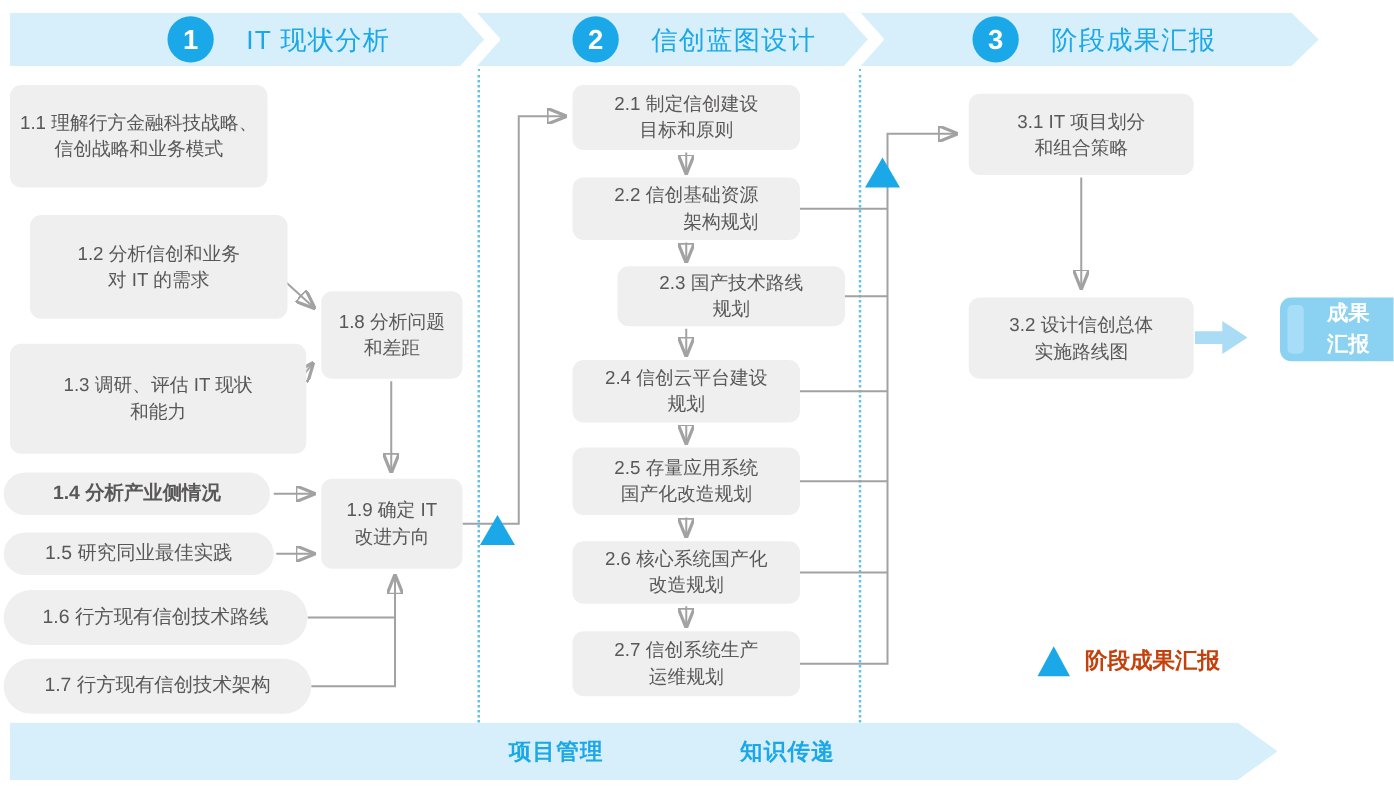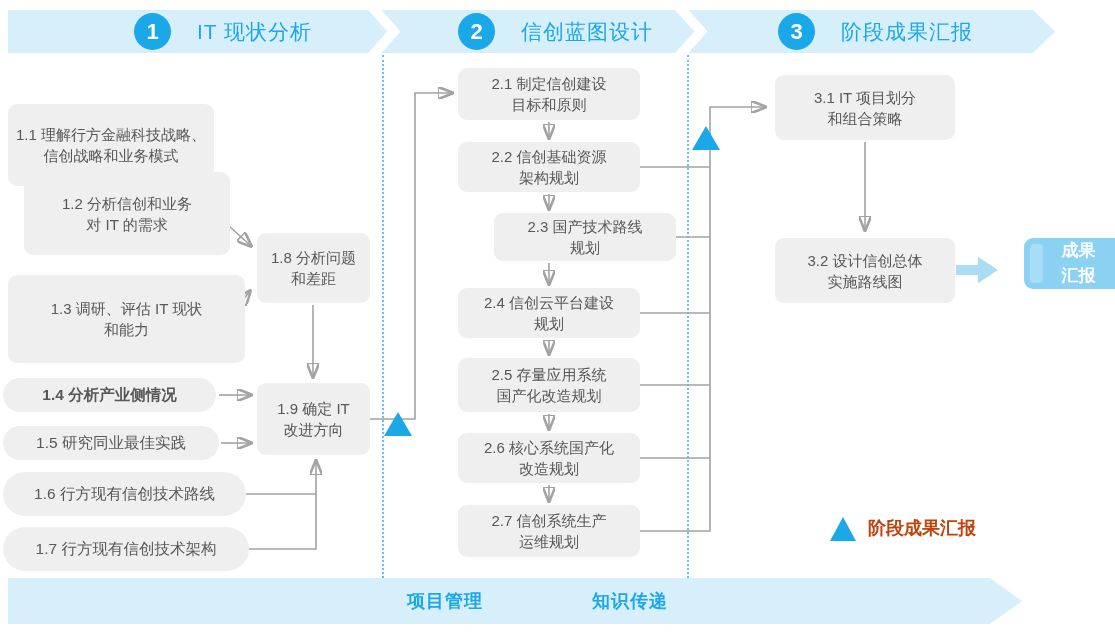--- a/index.html
+++ b/index.html
@@ -92,38 +92,38 @@
     <path d="M549,485 L549,501" marker-end="url(#arr)"></path>
     <path d="M640,167 L710,167"></path>
     <path d="M640,237 L710,237"></path>
     <path d="M640,313 L710,313"></path>
     <path d="M640,385 L710,385"></path>
     <path d="M640,458 L710,458"></path>
     <path d="M640,531 L710,531 L710,107 L765,107" marker-end="url(#arr)"></path>
     <path d="M865,142 L865,230" marker-end="url(#arr)"></path>
   </svg>
 
-  <div class="node" style="left:8px;top:68px;width:206px;height:82px;margin-top:36px;">1.1 理解行方金融科技战略、
+  <div class="node" style="left:8px;top:68px;width:206px;height:82px;">1.1 理解行方金融科技战略、
 信创战略和业务模式</div>
   <div class="node" style="left:8px;top:172px;width:206px;height:83px;margin-left:16px;">1.2 分析信创和业务
 对 IT 的需求</div>
   <div class="node" style="left:8px;top:275px;width:237px;height:88px;">1.3 调研、评估 IT 现状
 和能力</div>
   <div class="node pill" style="left:3px;top:378px;width:213px;height:34px;font-weight:bold;">1.4 分析产业侧情况</div>
   <div class="node pill" style="left:3px;top:426px;width:216px;height:34px;">1.5 研究同业最佳实践</div>
   <div class="node pill" style="left:3px;top:472px;width:243px;height:44px;">1.6 行方现有信创技术路线</div>
   <div class="node pill" style="left:3px;top:527px;width:246px;height:44px;">1.7 行方现有信创技术架构</div>
   <div class="node" style="left:257px;top:233px;width:113px;height:70px;">1.8 分析问题
 和差距</div>
   <div class="node" style="left:257px;top:383px;width:113px;height:72px;">1.9 确定 IT
 改进方向</div>
 
   <div class="node" style="left:458px;top:68px;width:182px;height:52px;">2.1 制定信创建设
 目标和原则</div>
-  <div class="node" style="left:458px;top:142px;width:182px;height:50px;">2.2 信创基础资源
+  <div class="node" style="left:458px;top:142px;width:182px;height:50px;text-align:right;">2.2 信创基础资源
 架构规划</div>
   <div class="node" style="left:458px;top:213px;width:182px;height:48px;margin-left:36px;">2.3 国产技术路线
 规划</div>
   <div class="node" style="left:458px;top:288px;width:182px;height:50px;">2.4 信创云平台建设
 规划</div>
   <div class="node" style="left:458px;top:358px;width:182px;height:54px;">2.5 存量应用系统
 国产化改造规划</div>
   <div class="node" style="left:458px;top:433px;width:182px;height:50px;">2.6 核心系统国产化
 改造规划</div>
   <div class="node" style="left:458px;top:505px;width:182px;height:52px;">2.7 信创系统生产

